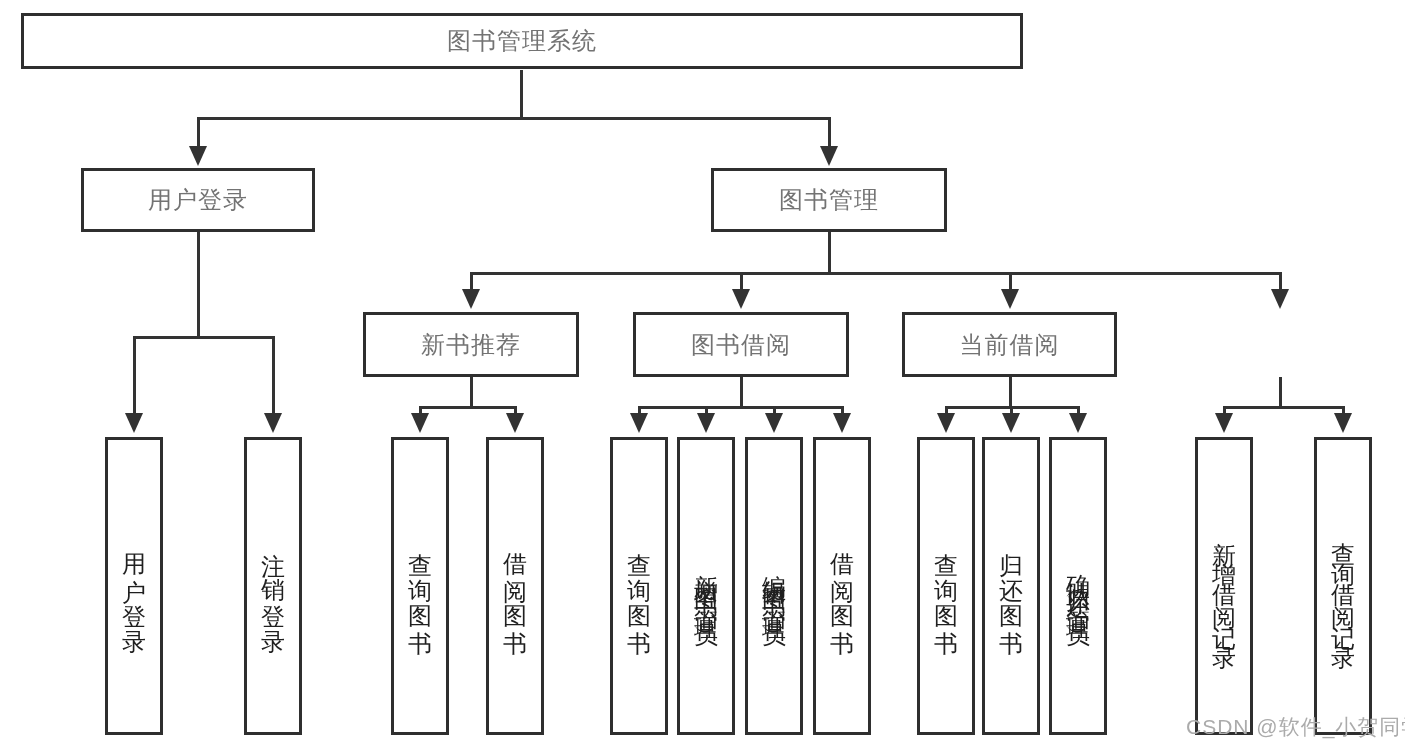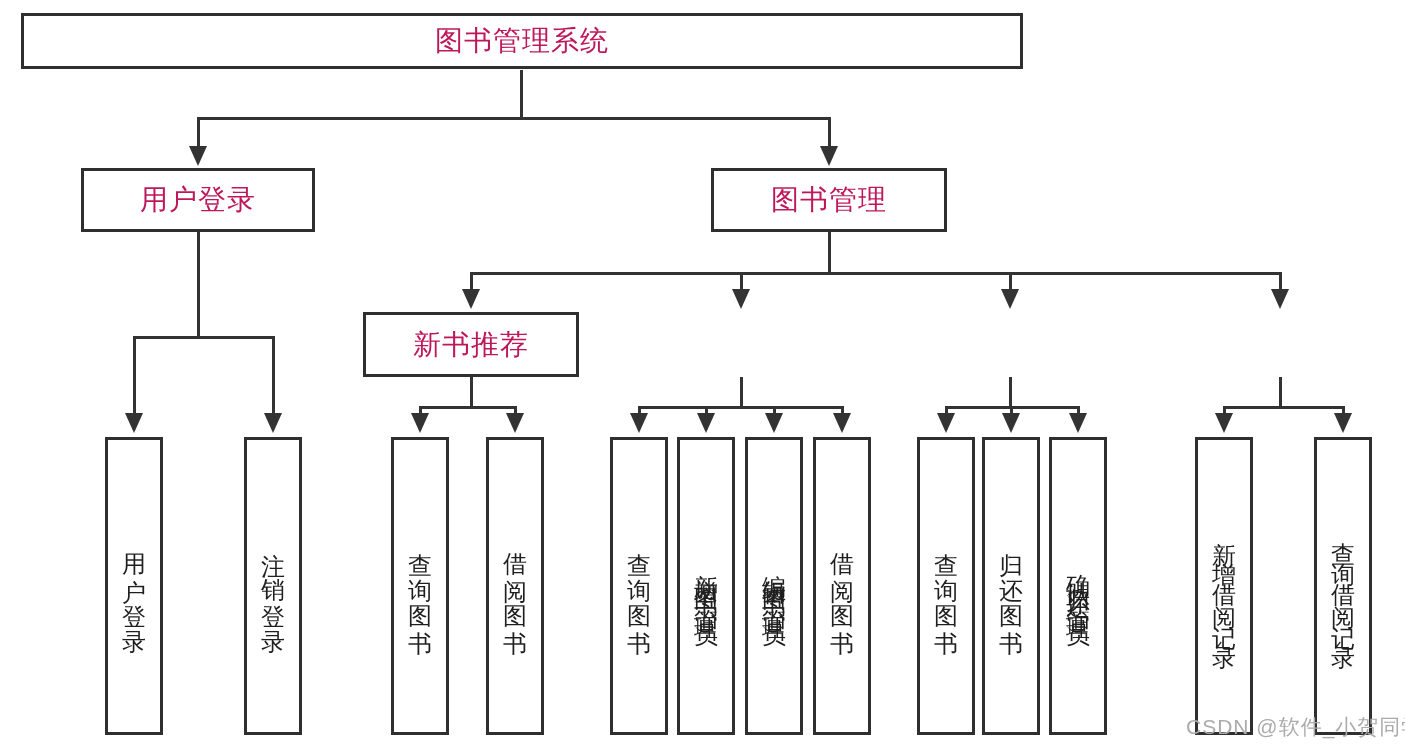--- a/index.html
+++ b/index.html
@@ -1,20 +1,20 @@
 <!DOCTYPE html>
 <html><head>
 <meta charset="utf-8">
 <style>
   html,body{margin:0;padding:0;background:#ffffff;}
   body{font-family:"Liberation Sans","DejaVu Sans",sans-serif;}
   #stage{position:relative;width:1405px;height:747px;background:#ffffff;overflow:hidden;}
   .box{position:absolute;background:#ffffff;border:3px solid #2f2f2f;box-sizing:border-box;
        display:flex;align-items:center;justify-content:center;z-index:2;}
-  .lbl{font-size:28px;color:#be185d;letter-spacing:1px;white-space:nowrap;}
+  .lbl{font-size:24px;color:#737373;letter-spacing:1px;white-space:nowrap;}
   .vbox{top:437px;width:58px;height:298px;}
   .vlbl{writing-mode:vertical-rl;text-orientation:mixed;font-size:24px;color:#1f1f1f;line-height:1;}
   .sp4{letter-spacing:26px;}
   .sp6{letter-spacing:21px;}
   .sp9{letter-spacing:7px;}
   .ln{position:absolute;background:#333333;z-index:1;}
   .arrow{position:absolute;width:0;height:0;z-index:1;
          border-left:9px solid transparent;border-right:9px solid transparent;
          border-top:20px solid #333333;}
   .watermark{position:absolute;left:1186px;top:713px;font-size:21px;color:#ababab;
@@ -31,20 +31,26 @@
 
   <div class="box" style="left:81px;top:168px;width:234px;height:64px">
     <span class="lbl">用户登录</span>
   </div>
   <div class="box" style="left:363px;top:312px;width:216px;height:65px">
     <span class="lbl">新书推荐</span>
   </div>
 
   <div class="box" style="left:711px;top:168px;width:236px;height:64px">
     <span class="lbl">图书管理</span>
+  </div>
+  <div class="box" style="left:633px;top:312px;width:216px;height:65px">
+    <span class="lbl">图书借阅</span>
+  </div>
+  <div class="box" style="left:902px;top:312px;width:215px;height:65px">
+    <span class="lbl">当前借阅</span>
   </div>
 
   <div class="box vbox" style="left:105px">
     <span class="vlbl sp4">用户登录</span>
   </div>
   <div class="box vbox" style="left:244px">
     <span class="vlbl sp4">注销登录</span>
   </div>
 
   <div class="box vbox" style="left:391px">

